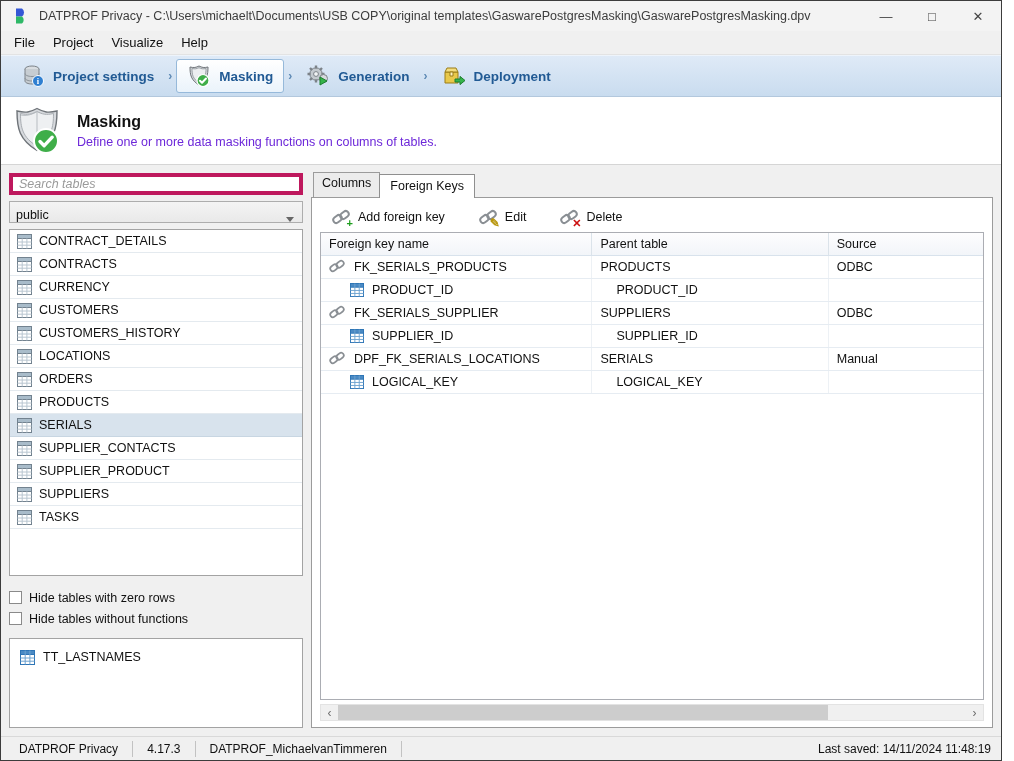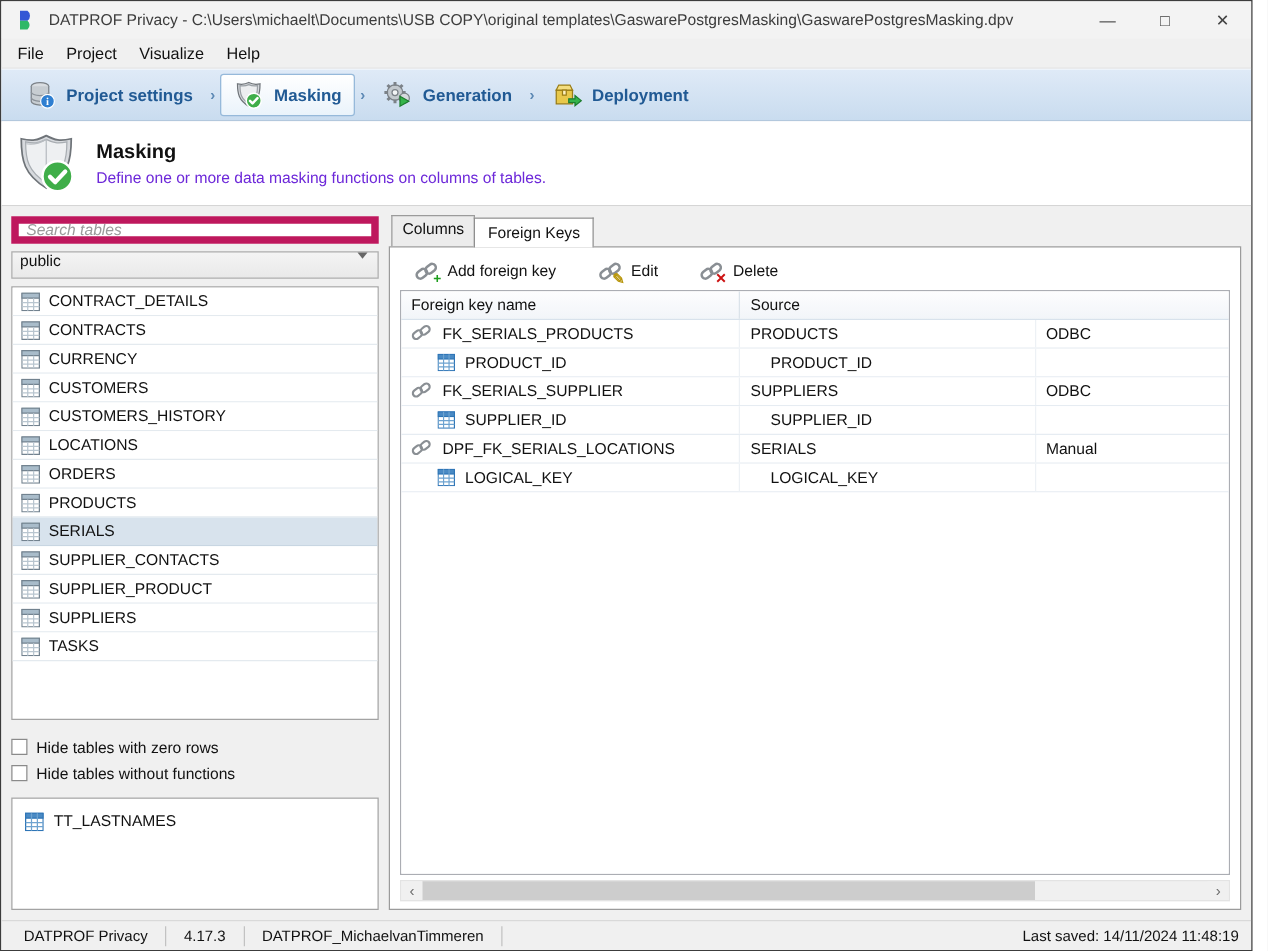--- a/index.html
+++ b/index.html
@@ -37,25 +37,25 @@
                 display:flex; align-items:center; padding-left:10px; gap:14px; flex:0 0 auto; }
   .ph-icon { width:52px; height:52px; }
   .ph-title { font-size:16px; font-weight:bold; color:#111; margin-bottom:4px; }
   .ph-sub { font-size:12.5px; color:#6d28d9; }
 
   
   .content { flex:1 1 auto; display:flex; padding:8px; gap:8px; background:#f0f0f0; min-height:0; }
 
   
   .sidebar { width:294px; flex:0 0 auto; display:flex; flex-direction:column; min-height:0; }
-  .search-input { height:22px; border:6px solid #be185d; background:#fff; padding:0 6px;
+  .search-input { height:22px; border:4px solid #be185d; background:#fff; padding:0 6px;
                   font-family:"Liberation Sans",sans-serif; font-size:12.5px; color:#333; width:100%; }
   .search-input::placeholder { color:#9a9a9a; font-style:italic; }
   .schema-select { height:22px; margin-top:6px; border:1px solid #adadad;
-                   background:linear-gradient(#f4f4f4,#e9e9e9); display:flex; align-items:flex-start;
+                   background:linear-gradient(#f4f4f4,#e9e9e9); display:flex; align-items:flex-end;
                    padding:0 6px; justify-content:space-between; font-size:12.5px; color:#111; }
   .chevron { width:0; height:0; border-left:4px solid transparent; border-right:4px solid transparent;
              border-top:5px solid #666; margin-right:2px; }
   .table-list { margin-top:6px; height:347px; border:1px solid #a3a3a3; background:#fff; overflow:hidden; }
   .list-item { height:23px; display:flex; align-items:center; gap:7px; padding-left:7px;
                border-bottom:1px solid #e4eaef; background:#fff; }
   .list-item.selected { background:#d8e3ed; border-bottom:1px solid #c8d6e2; }
   .li-label { font-size:12.5px; color:#111; }
   .grid-icon { width:15px; height:15px; flex:0 0 auto; display:inline-flex; }
   .filters { margin-top:11px; }
@@ -431,20 +431,21 @@
               </svg>
               <span class="badge del">✕</span>
             </span>
             <span>Delete</span>
           </span>
         </div>
 
         <div class="fk-wrap">
           <div class="fk-header">
             <span class="hcell col-name">Foreign key name</span>
+            <span class="hcell col-parent">Parent table</span>
             <span class="hcell col-source">Source</span>
           </div>
 
             <div class="fk-row rt-fk">
               <span class="cell cell-name col-name">
                 <span class="chain-wrap icon-chain">
                   <svg viewBox="0 0 18 16" width="16" height="14">
                     <g fill="none" stroke="#8a8f94" stroke-width="2">
                       <rect x="1" y="7" width="9" height="6" rx="3" transform="rotate(-38 5.5 10)"></rect>
                       <rect x="8" y="3" width="9" height="6" rx="3" transform="rotate(-38 12.5 6)"></rect>

